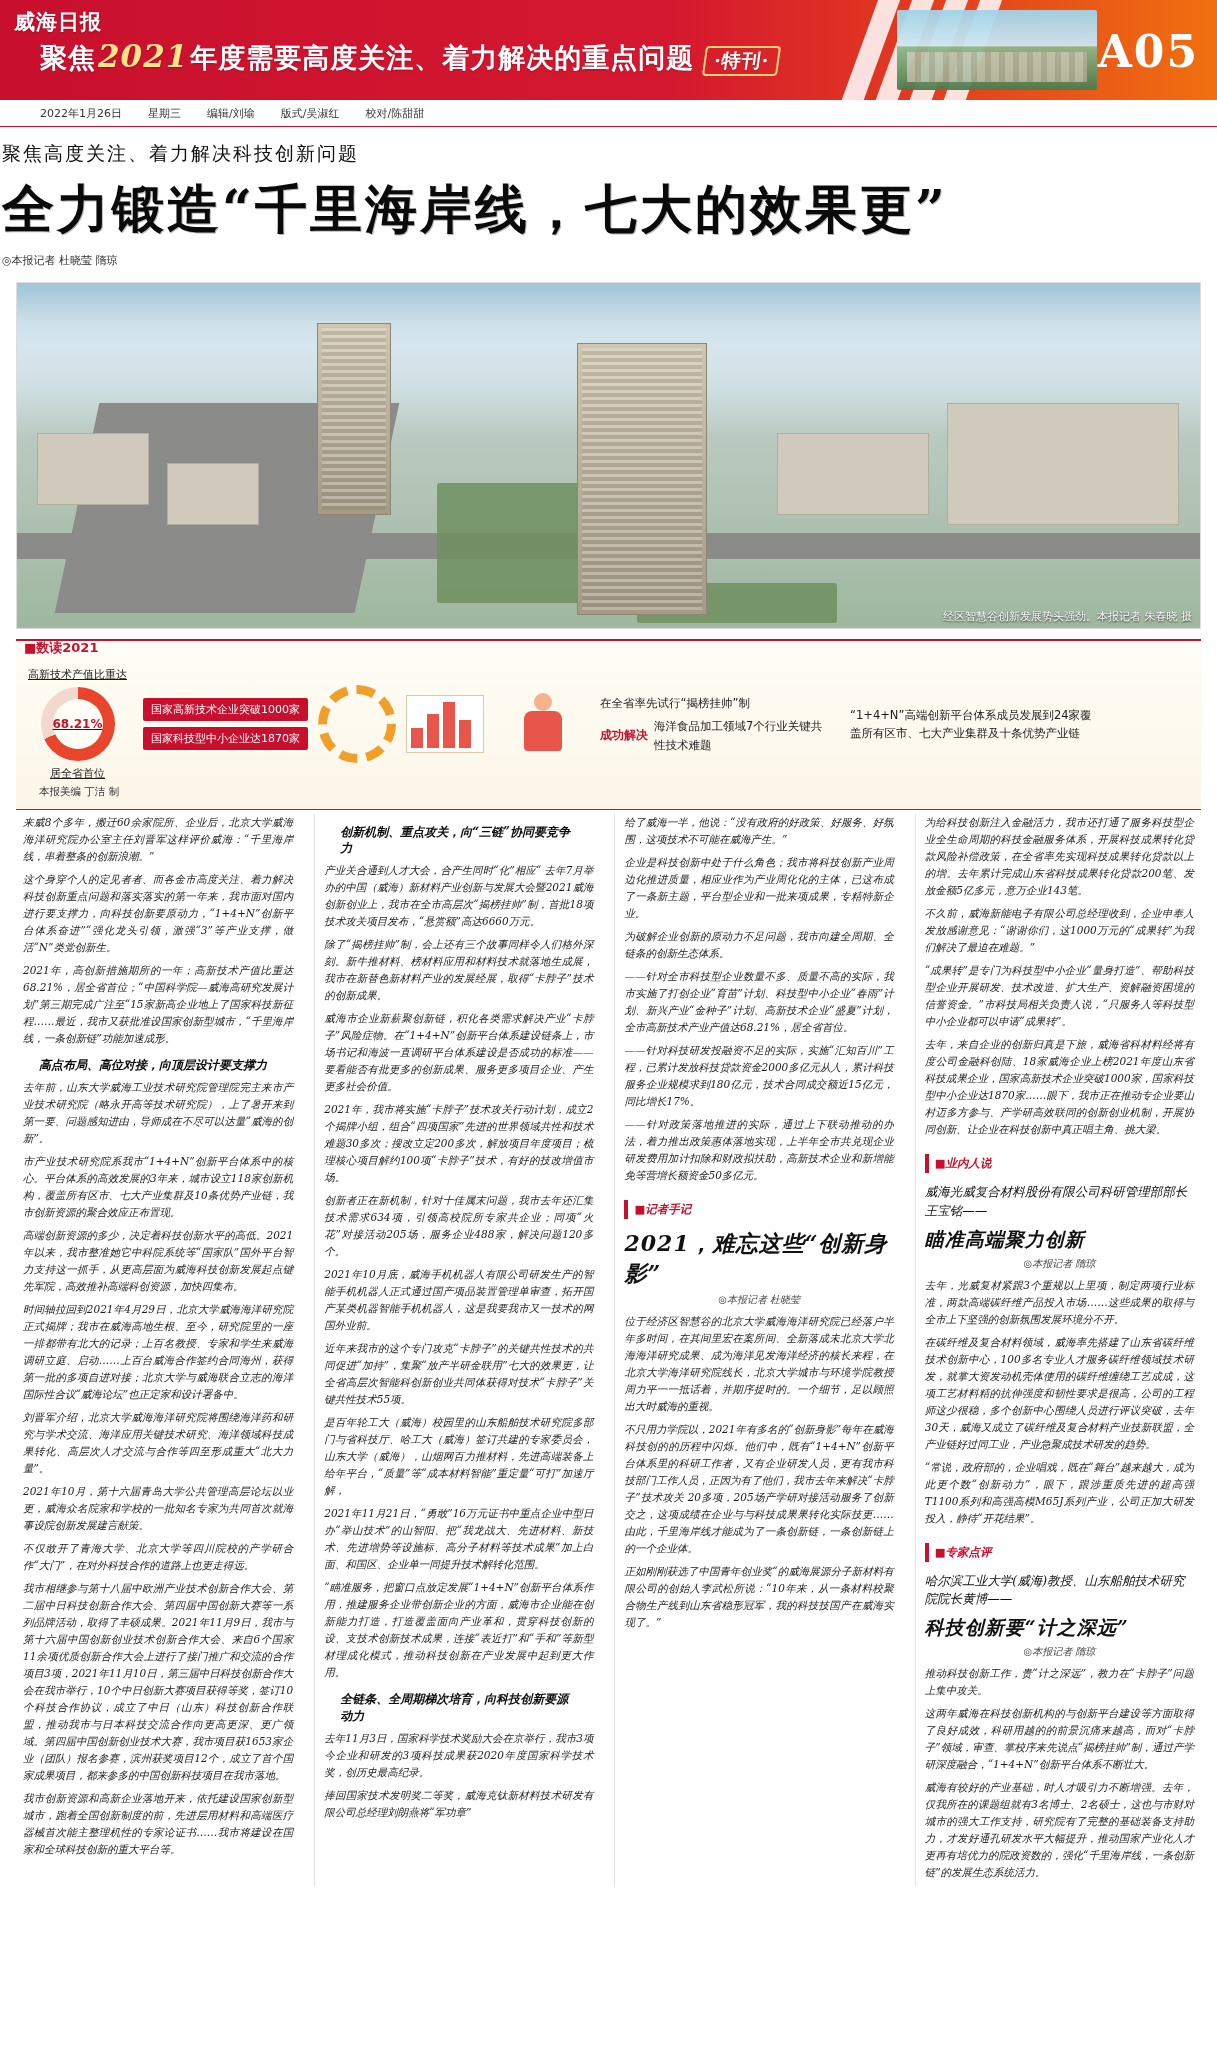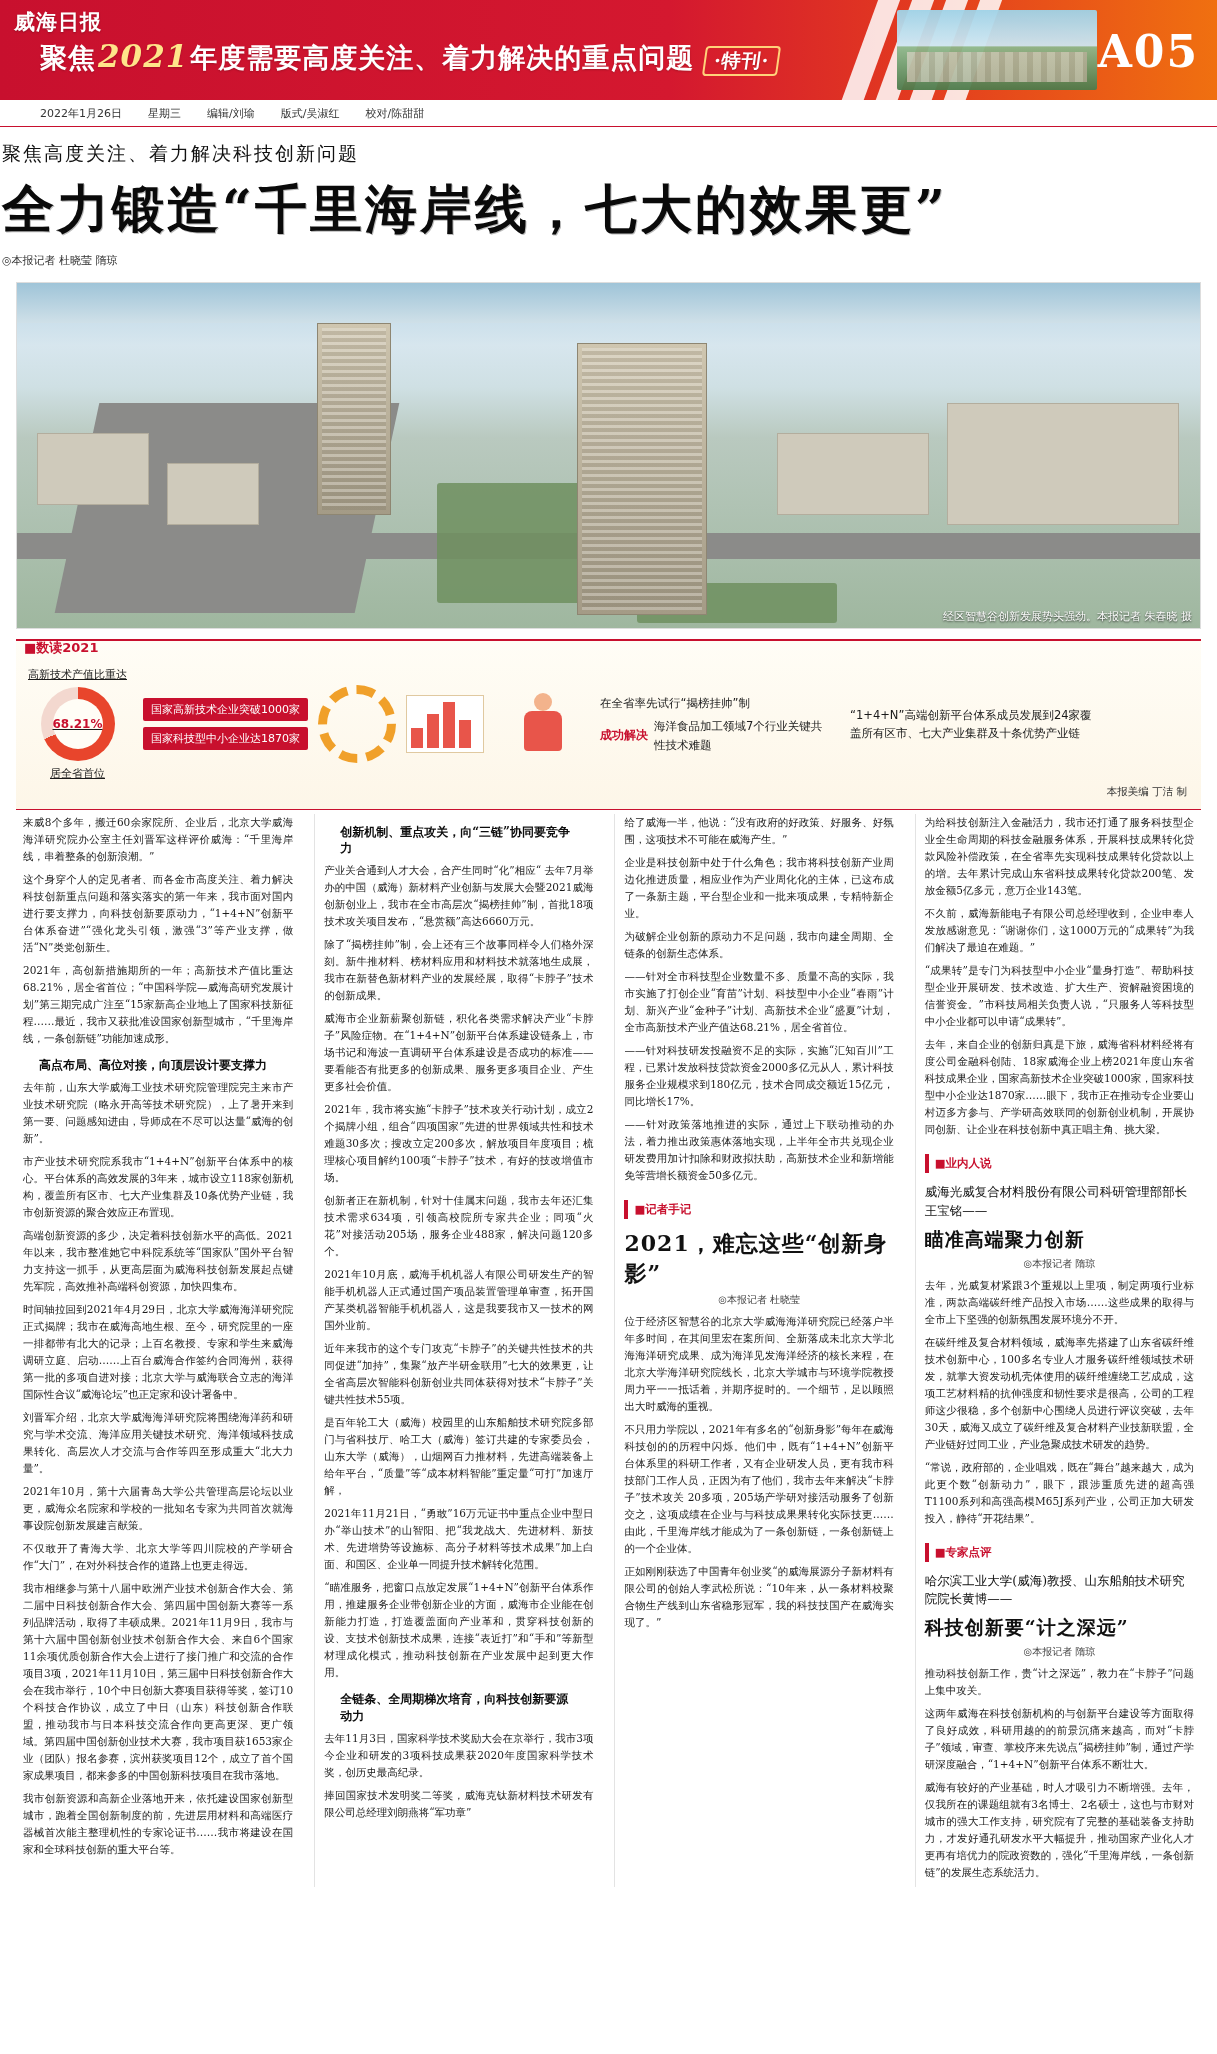--- a/index.html
+++ b/index.html
@@ -51,24 +51,24 @@
   .pill{background:#c8102e;color:#fff;border-radius:2px;padding:4px 8px;font-size:11px;white-space:nowrap;}
   .ds-mid{display:flex;flex-direction:column;gap:6px;}
   .ds-person{width:96px;height:74px;position:relative;flex:0 0 auto;}
   .ds-person .head{position:absolute;left:40px;top:6px;width:18px;height:18px;border-radius:50%;background:#f3b38c;}
   .ds-person .body{position:absolute;left:30px;top:24px;width:38px;height:40px;background:#e8554a;border-radius:8px 8px 4px 4px;}
   .ds-gear{width:60px;height:60px;border-radius:50%;border:9px dashed #f0a02a;flex:0 0 auto;}
   .ds-chart{width:78px;height:58px;background:#fff;border:1px solid #e0c9a0;display:flex;align-items:flex-end;gap:4px;padding:4px;box-sizing:border-box;}
   .ds-chart i{display:block;width:12px;background:#e8554a;}
   .ds-text{font-size:11.5px;line-height:1.6;color:#1a1a1a;}
   .ds-tag{color:#c8102e;font-weight:bold;font-size:12px;white-space:nowrap;}
-  .ds-credit{text-align:right;font-size:10.5px;color:#333;padding:4px 14px 0;}
-
-  
-  .cols{display:flex;gap:12px;margin:4px 14px 0;}
+  .ds-credit{font-size:10.5px;color:#333;padding:4px 14px 0;margin-left:9px;}
+
+  
+  .cols{display:flex;gap:12px;margin:4px 14px 0;font-style:italic;}
   .col{width:25%;box-sizing:border-box;padding:0 9px;border-left:1px solid #e3e3e3;}
   .col:first-child{border-left:none;}
   p.body{font-family:"DejaVu Serif","Liberation Serif",serif;font-size:10.5px;line-height:1.62;text-align:justify;margin:0 0 6px;color:#1c1c1c;}
   h3.sub{font-family:"DejaVu Serif","Liberation Serif",serif;font-size:12px;font-weight:bold;margin:10px 16px 6px;line-height:1.35;color:#0d0d0d;}
   .tagline{display:inline-block;background:#c8102e;color:#fff;font-size:11.5px;padding:2px 8px;margin:10px 0 4px;}
   .tagline.plain{background:none;color:#c8102e;border-left:4px solid #c8102e;padding-left:6px;font-weight:bold;}
   h4.secttitle{font-family:"DejaVu Serif","Liberation Serif",serif;font-size:22px;font-weight:bold;margin:6px 0 4px;color:#111;letter-spacing:1px;}
   h4.secttitle.small{font-size:19px;}
   .authorline{text-align:center;font-size:10px;color:#444;margin:0 0 6px;}
   .orgline{font-family:"DejaVu Serif","Liberation Serif",serif;font-size:12.5px;margin:6px 0 2px;color:#111;line-height:1.5;}

